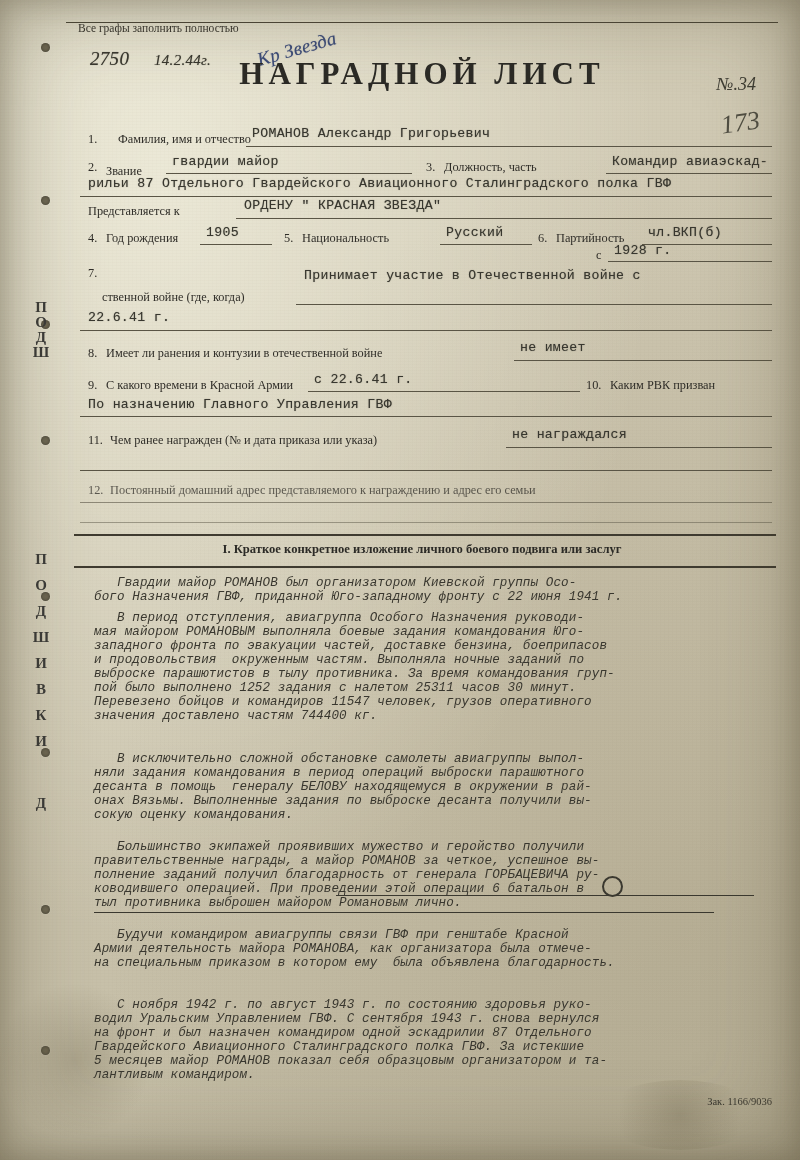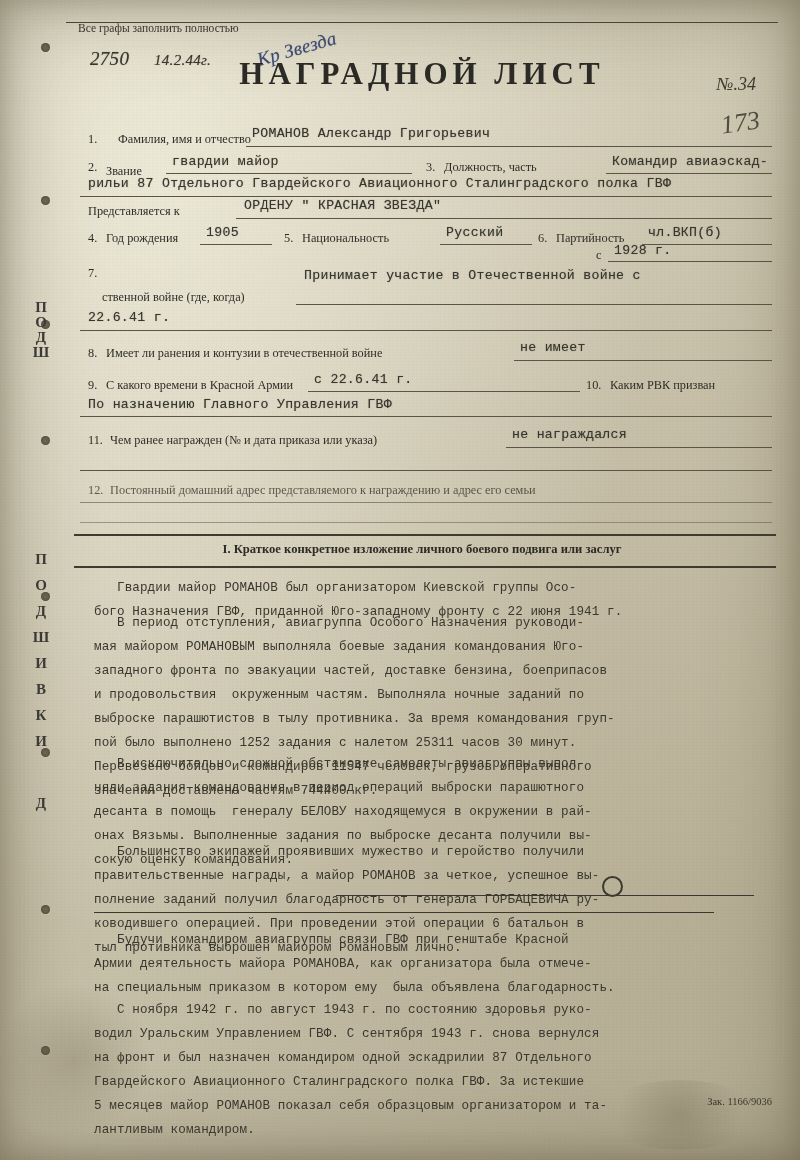--- a/index.html
+++ b/index.html
@@ -135,24 +135,25 @@
     font-weight: bold;
     font-size: 12.6px;
     color: #2b2a26;
   }
   .body-text {
     position: absolute;
     left: 28px;
     width: 660px;
     font-family: "Liberation Mono", monospace;
     font-size: 12.6px;
-    line-height: 24px;
+    line-height: 14px;
     color: #39372f;
     white-space: pre-wrap;
     letter-spacing: .1px;
+    font-style: italic;
   }
   .footer-note {
     position: absolute;
     right: 6px;
     font-family: "Liberation Serif", serif;
     font-size: 10.5px;
     color: #3a3830;
   }
   .stamp-num {
     position: absolute;

